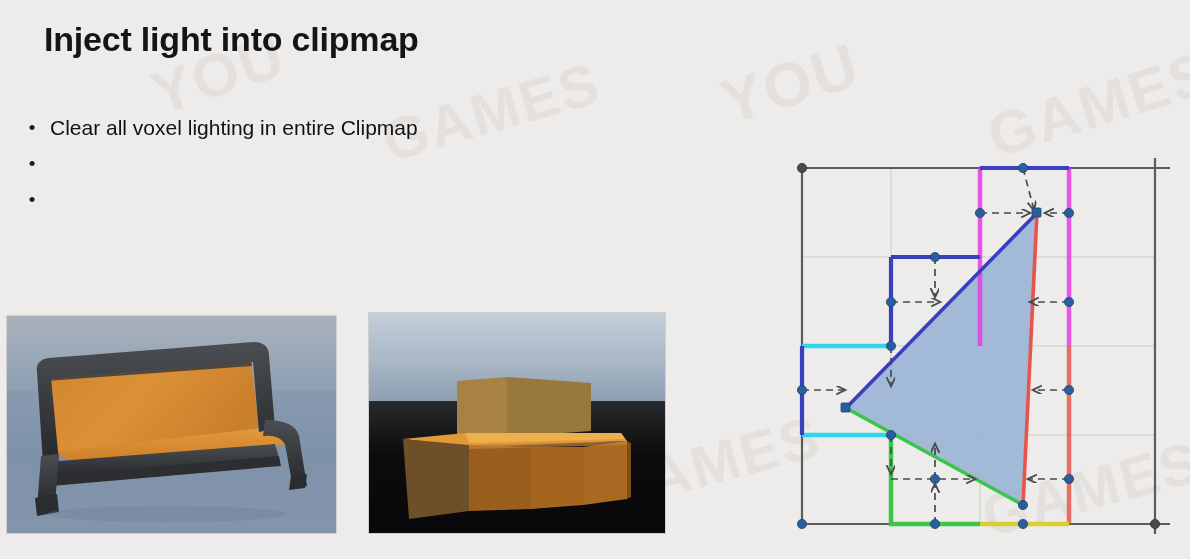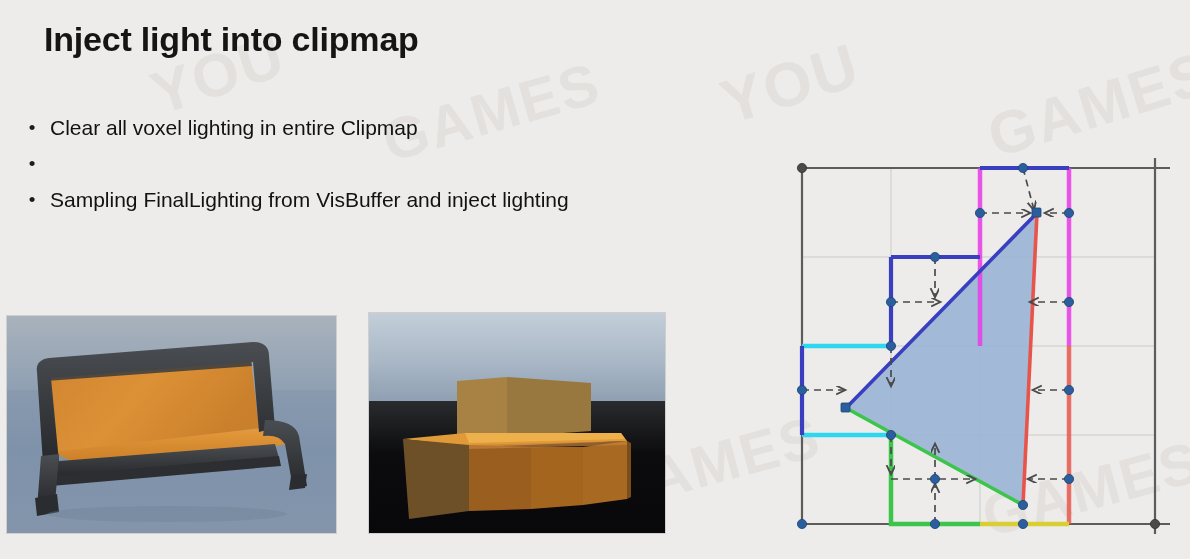--- a/index.html
+++ b/index.html
@@ -133,21 +133,20 @@
   <div id="bullets">
     <div class="bullet-row">
       <div class="bullet-dot">•</div>
       <div class="bullet-text">Clear all voxel lighting in entire Clipmap</div>
     </div>
     <div class="bullet-row">
       <div class="bullet-dot">•</div>
     </div>
     <div class="bullet-row">
       <div class="bullet-dot">•</div>
-      <div class="bullet-text">Sampling FinalLighting from VisBuffer and inject lighting</div>
     </div>
   </div>
 
   <div id="photo-bench">
     <div class="hz"></div>
     <svg width="329" height="217" viewBox="0 0 329 217">
       <defs>
         <linearGradient id="seatG" x1="0" y1="0" x2="0" y2="1">
           <stop offset="0%" stop-color="#e2record"></stop>
           <stop offset="0%" stop-color="#e39a3c"></stop>

